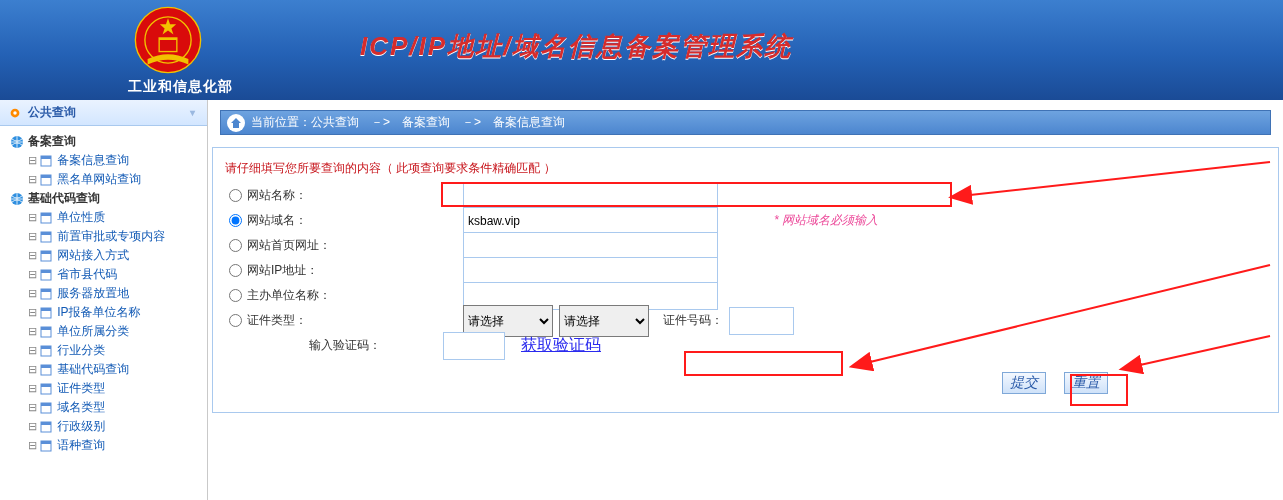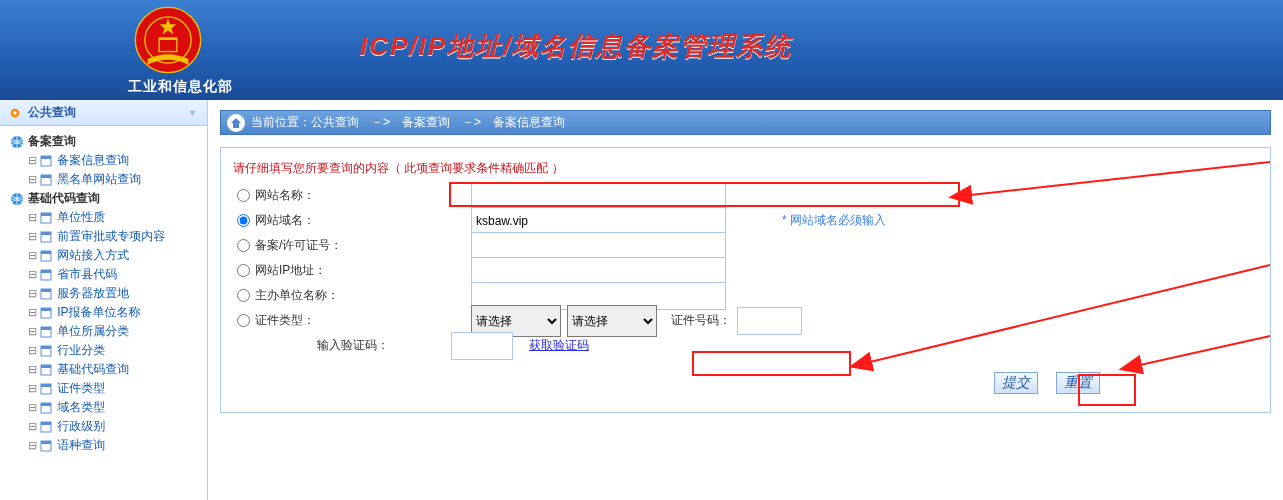--- a/index.html
+++ b/index.html
@@ -15,33 +15,33 @@
   .side-head .chev { margin-left:auto; margin-right:12px; color:#9ab8e0; font-size:10px; }
   .tree { padding:6px 4px 6px 6px; }
   .tree-node { display:flex; align-items:center; height:19px; padding-left:4px; color:#125ab5; cursor:pointer; }
   .tree-node.top { font-weight:bold; color:#333; }
   .tree-node.child { padding-left:22px; }
   .tree-icon { width:14px; height:14px; margin-right:4px; display:inline-flex; align-items:center; justify-content:center; }
   .dash { color:#888; margin-right:2px; font-size:11px; }
   .content { flex:1; background:#fff; padding:0; }
   .crumb-bar { margin:10px 12px 12px 12px; height:25px; background:linear-gradient(to bottom,#6ea3e0,#4c86cf); display:flex; align-items:center; color:#fff; font-size:12px; padding-left:6px; border:1px solid #3f72b5; }
   .crumb-home { width:18px; height:18px; background:#fff; border-radius:50%; display:flex; align-items:center; justify-content:center; margin-right:6px; color:#4c86cf; }
-  .form-panel { margin:0 12px; border:1px solid #a9c9ee; padding:8px 10px 18px 10px; position:relative; }
+  .form-panel { margin:0 4px; border:1px solid #a9c9ee; padding:8px 10px 18px 10px; position:relative; }
   .form-hint { color:#c8161d; font-size:12px; margin:4px 2px 6px 2px; }
   .form-row { display:flex; align-items:center; height:25px; border-bottom:0; position:relative; }
   .radio-cell { width:20px; display:flex; align-items:center; justify-content:center; padding-left:4px; }
   .label-cell { width:220px; color:#333; padding-left:4px; }
   .label-cell.no-radio { padding-left:24px;text-align:center; }
   .field-cell { flex:1; display:flex; align-items:center; gap:6px; }
   .txt { height:28px; border:1px solid #a9c9ee; background:#fff; width:255px; font-size:12px; padding:0 4px; }
   .txt.short { width:65px; }
   .txt.code { width:62px; }
   .sel { height:32px; border:1px solid #7a7a7a; font-size:12px; width:90px; background:#efefef; }
-  .req-note { color:#3b82f6; margin-left:50px; font-size:12px; }
-  .captcha-link { color:#2a2aee; font-size:12px; margin-left:10px; }
+  .req-note { color:#ec4899; margin-left:50px; font-size:12px;font-style:italic; }
+  .captcha-link { color:#2a2aee; font-size:16px; margin-left:10px; }
   .btn-row { margin-top:14px; display:flex; justify-content:flex-end; gap:18px; padding-right:160px; }
   .btn { width:44px; height:22px; border:1px solid #7fa8d8; background:linear-gradient(to bottom,#f3f8ff,#cfe2f9); color:#2a5aa8; font-size:14px; cursor:pointer;font-style:italic; }
   
   .hl { position:absolute; border:2px solid #ff1a1a; pointer-events:none; }
   .hl1 { left:228px; top:34px; width:511px; height:25px; }
   .hl2 { left:471px; top:203px; width:159px; height:25px; }
   .hl3 { left:857px; top:226px; width:58px; height:32px; }
   
   .arrow-svg { position:absolute; pointer-events:none; }
   .id-label { color:#333; font-size:12px; margin-left:8px; }
@@ -278,30 +278,30 @@
         <div class="radio-cell">
             <input type="radio" name="q" checked="" style="">
           </div>
         <div class="label-cell">网站域名：</div>
         <div class="field-cell">
           <input class="txt" type="text" value="ksbaw.vip" style="">
           <span class="req-note">* 网站域名必须输入</span>
         </div>
       </div>
 
-
-      <div class="form-row">
-        <div class="radio-cell">
-            <input type="radio" name="q" style="">
-          </div>
-        <div class="label-cell">备案/许可证号：</div>
+      <div class="form-row">
+        <div class="radio-cell">
+            <input type="radio" name="q" style="">
+          </div>
+        <div class="label-cell">网站首页网址：</div>
         <div class="field-cell">
             <input class="txt" type="text" style="">
           </div>
       </div>
+
 
       <div class="form-row">
         <div class="radio-cell">
             <input type="radio" name="q" style="">
           </div>
         <div class="label-cell">网站IP地址：</div>
         <div class="field-cell">
             <input class="txt" type="text" style="">
           </div>
       </div>

